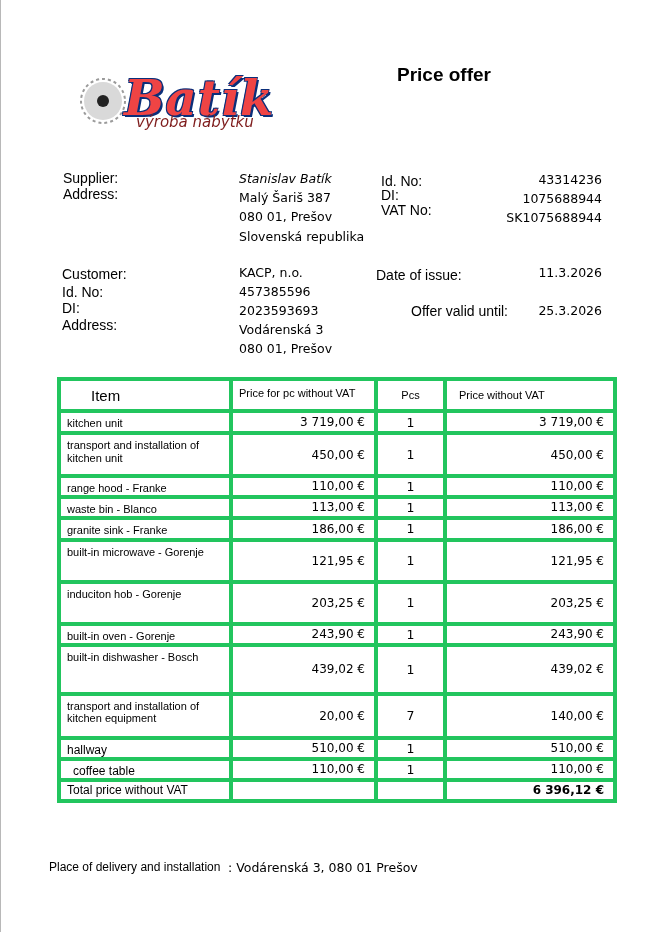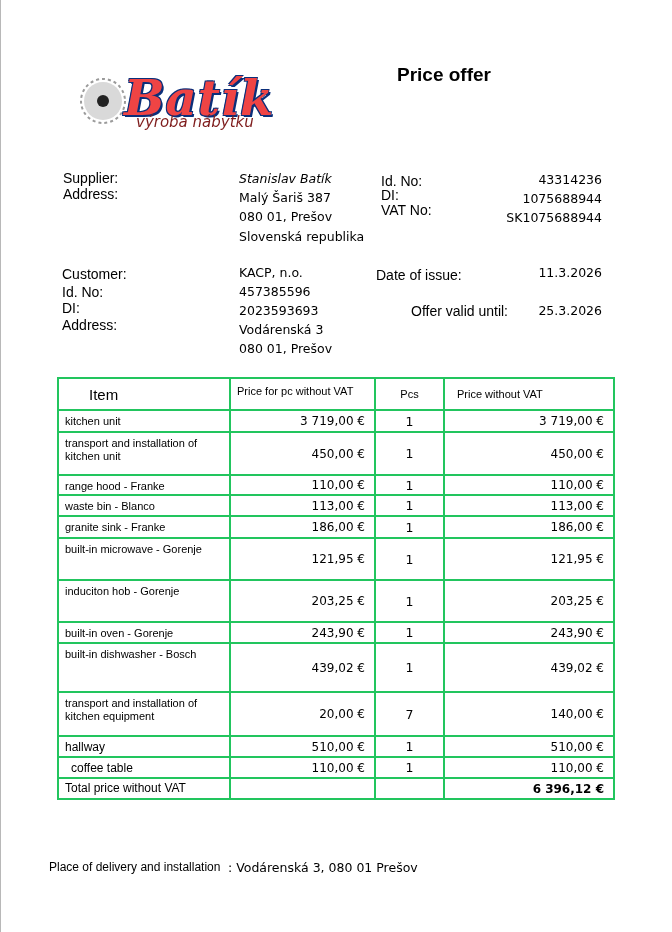--- a/index.html
+++ b/index.html
@@ -24,21 +24,21 @@
   .lbl { position: absolute; font-family: "Liberation Sans", sans-serif; font-size: 14px; line-height: 16px; }
   .val { position: absolute; font-family: "DejaVu Sans", sans-serif; font-size: 12.5px; line-height: 19.5px; }
   .rval { position: absolute; font-family: "DejaVu Sans", sans-serif; font-size: 12.5px; text-align: right; }
 
   
   table.items {
     position: absolute; left: 57px; top: 377px; width: 556px; border-collapse: collapse;
     table-layout: fixed;
   }
   table.items td, table.items th {
-    border: 2px solid #22c55e; padding: 0 6px; vertical-align: middle; overflow: hidden;
+    border: 4px solid #22c55e; padding: 0 6px; vertical-align: middle; overflow: hidden;
   }
   table.items th { font-weight: normal; font-family: "Liberation Sans", sans-serif; font-size: 11px; text-align: left; }
   table.items th.item-h { font-size: 15px; padding-left: 30px; }
   table.items th.pcs-h { text-align: center; }
   table.items td.item { font-family: "Liberation Sans", sans-serif; font-size: 11px; line-height: 12.5px; vertical-align: top; padding-top: 4px; }
   table.items td.num { font-family: "DejaVu Sans", sans-serif; font-size: 12px; text-align: right; padding-right: 9px; }
   table.items td.pcs { font-family: "DejaVu Sans", sans-serif; font-size: 12.5px; text-align: center; }
   table.items tr.thin td { border-top-width: 1px; }
   table.items tr.total td { font-size: 12px; }
   table.items tr.total td.item { vertical-align: middle; padding-top: 0; }

